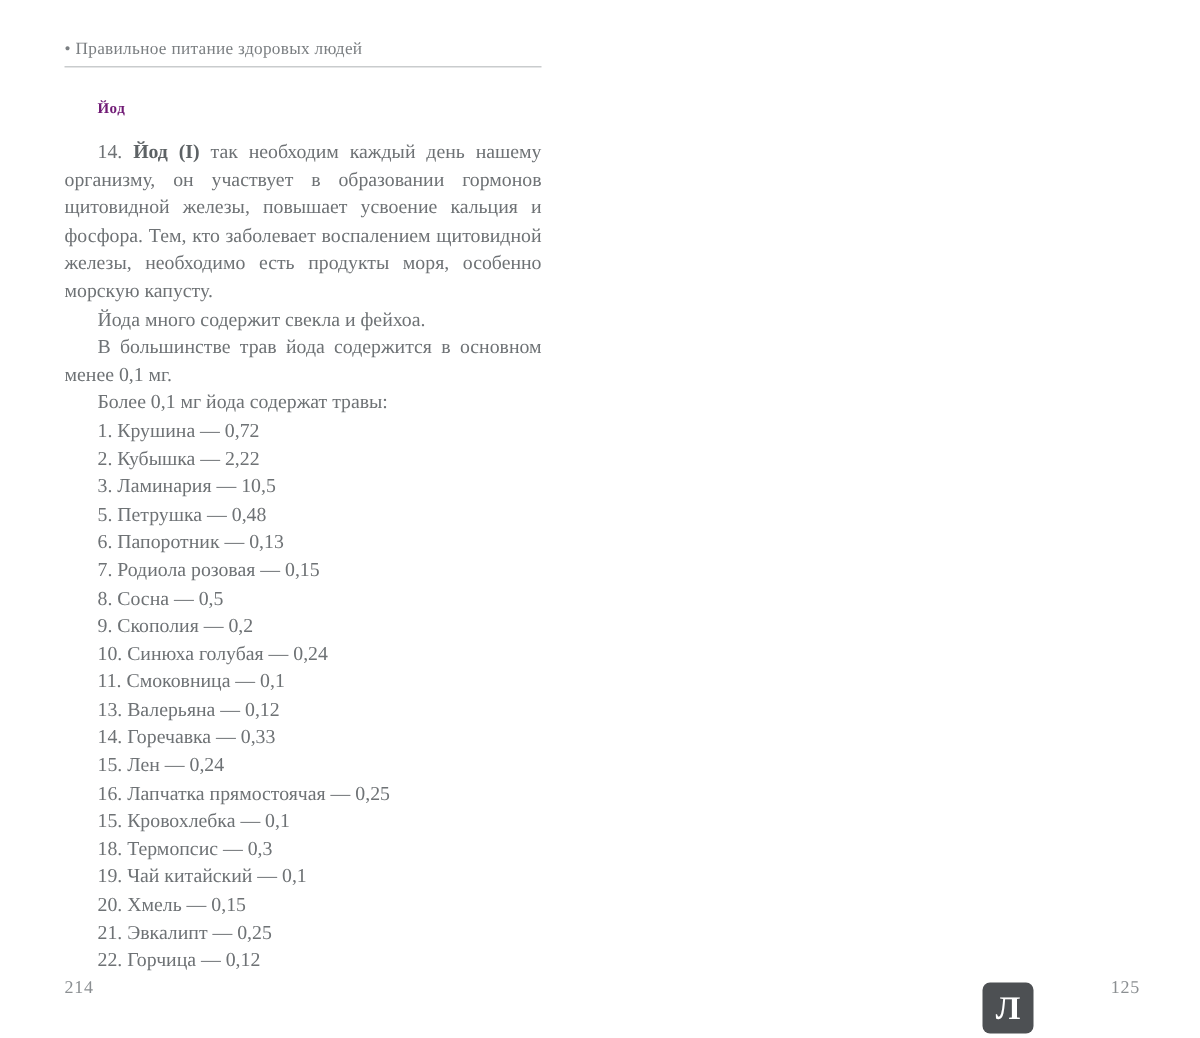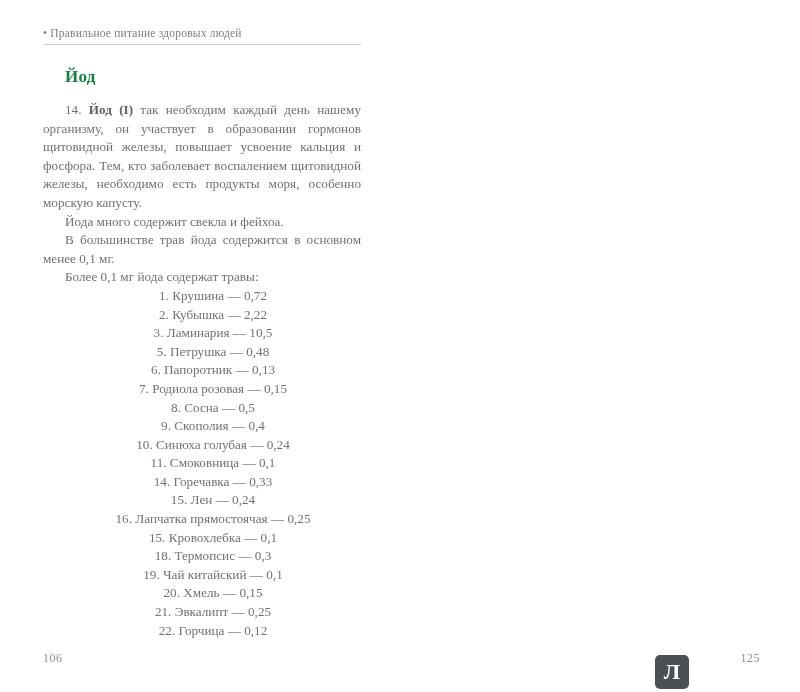--- a/index.html
+++ b/index.html
@@ -53,23 +53,23 @@
   }
   .runhead.l { text-align: left; }
 
   .rule {
     margin-top: 4px;
     height: 1px;
     background: #c9cccd;
   }
 
   h2.section-title {
-    font-size: 17px;
+    font-size: 10px;
     font-weight: bold;
-    color: #15803d;
+    color: #701a75;
     margin: 22px 0 0 22px;
     letter-spacing: .3px;
   }
 
   p.body {
     font-size: 13.2px;
     line-height: 18.6px;
     text-align: justify;
     text-justify: inter-word;
     margin: 0;
@@ -79,21 +79,20 @@
   }
   p.body.first { margin-top: 14px; }
   p.body + p.body { margin-top: 0; }
 
   .b { font-weight: bold; color: #5d6265; }
 
   ol.herbs {
     list-style: none;
     margin: 0;
     padding: 0;
-    text-align: center;
   }
   ol.herbs li {
     font-size: 13.2px;
     line-height: 18.6px;
     margin: 0;
     padding-left: 22px;
     white-space: nowrap;
     color: #6e7275;
   }
 
@@ -150,38 +149,39 @@
       <p class="body">Более 0,1 мг йода содержат травы:</p>
 
       <ol class="herbs">
         <li>1. Крушина — 0,72</li>
         <li>2. Кубышка — 2,22</li>
         <li>3. Ламинария — 10,5</li>
         <li>5. Петрушка — 0,48</li>
         <li>6. Папоротник — 0,13</li>
         <li>7. Родиола розовая — 0,15</li>
         <li>8. Сосна — 0,5</li>
-        <li>9. Скополия — 0,4</li>
+        <li>9. Скополия — 0,2</li>
         <li>10. Синюха голубая — 0,24</li>
         <li>11. Смоковница — 0,1</li>
+        <li>13. Валерьяна — 0,12</li>
         <li>14. Горечавка — 0,33</li>
         <li>15. Лен — 0,24</li>
         <li>16. Лапчатка прямостоячая — 0,25</li>
         <li>15. Кровохлебка — 0,1</li>
         <li>18. Термопсис — 0,3</li>
         <li>19. Чай китайский — 0,1</li>
         <li>20. Хмель — 0,15</li>
         <li>21. Эвкалипт — 0,25</li>
         <li>22. Горчица — 0,12</li>
 
       </ol>
 
     </div>
 
-    <div class="folio l">106</div>
+    <div class="folio l">214</div>
   </div>
 
   <div class="page right">
 
     <div class="folio r">125</div>
   </div>
 
   <div class="logo">Л</div>
 
 </div>

